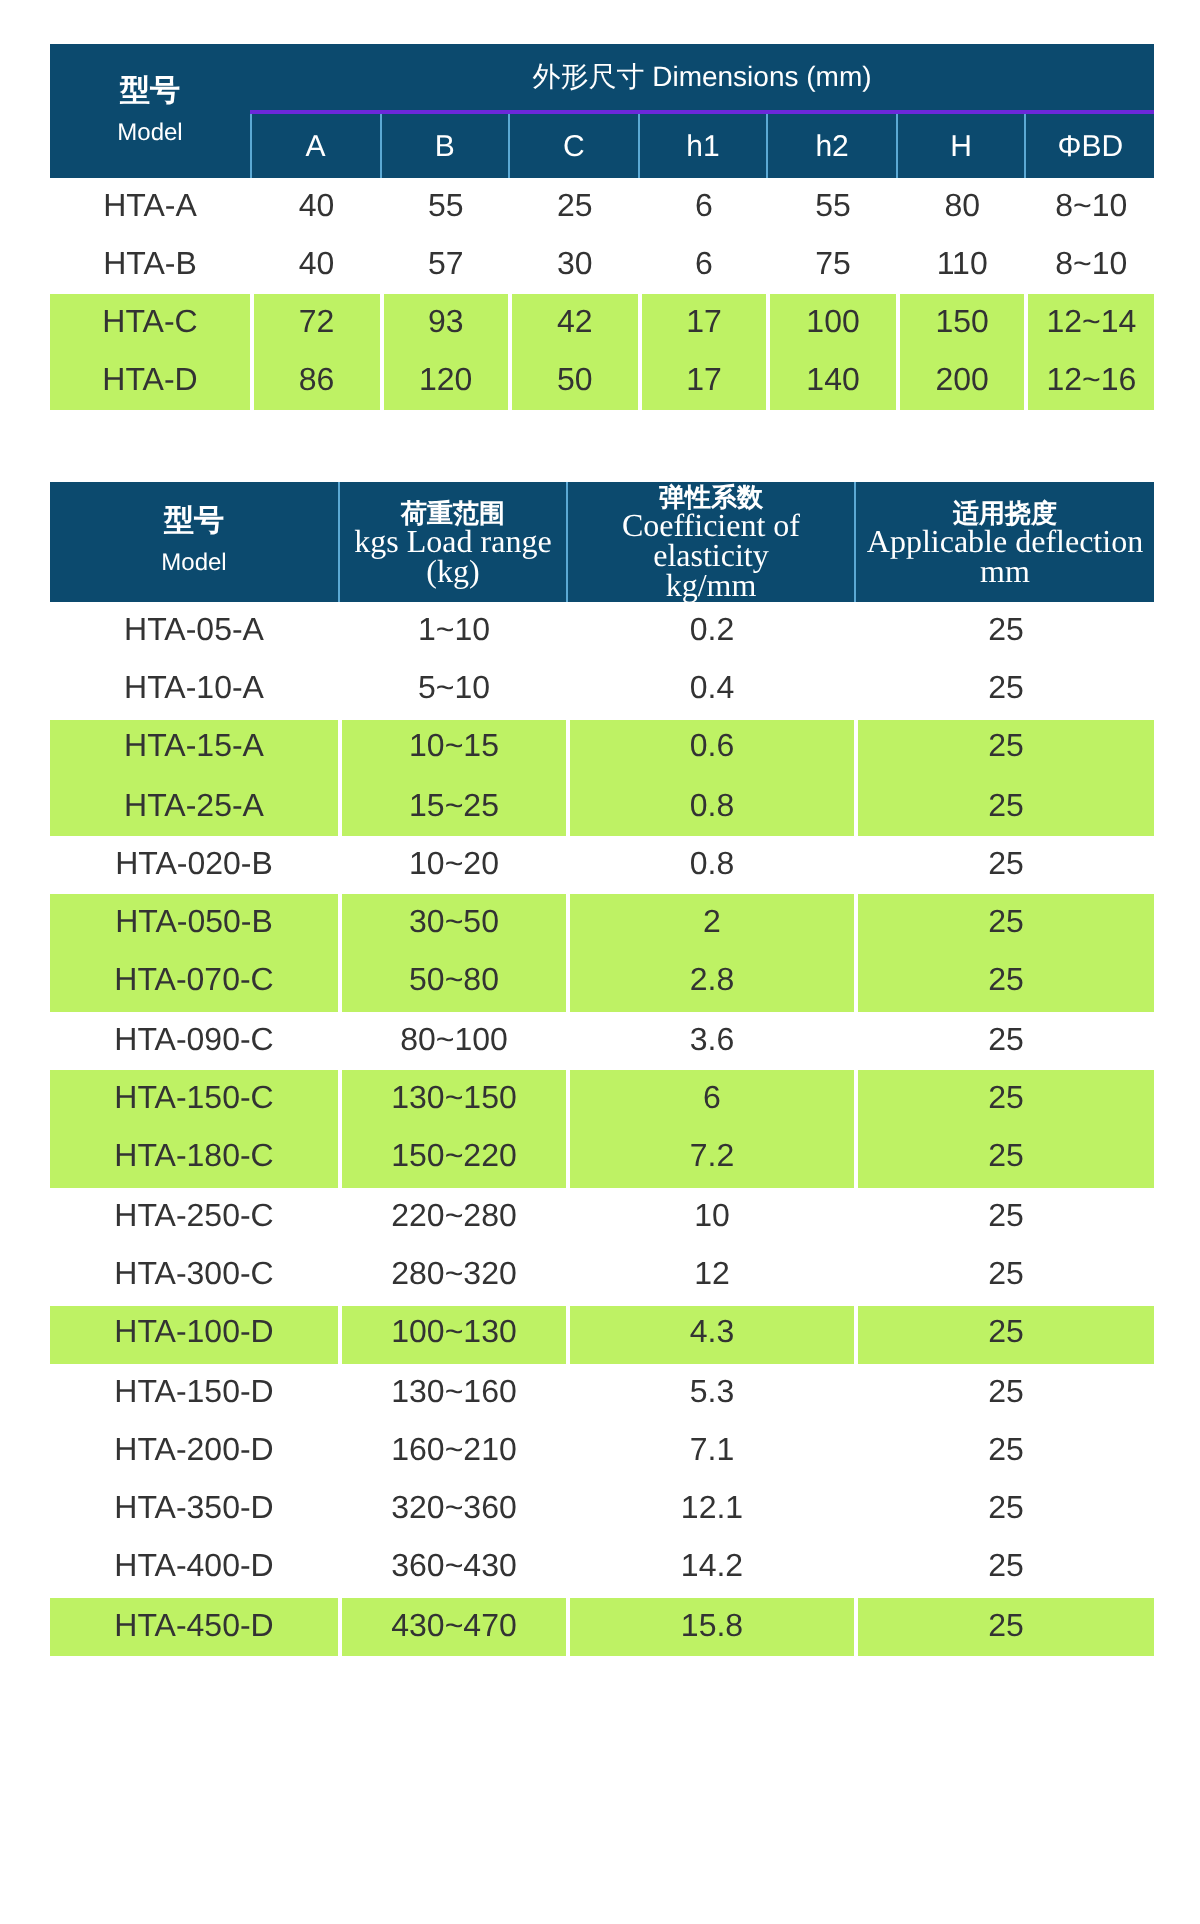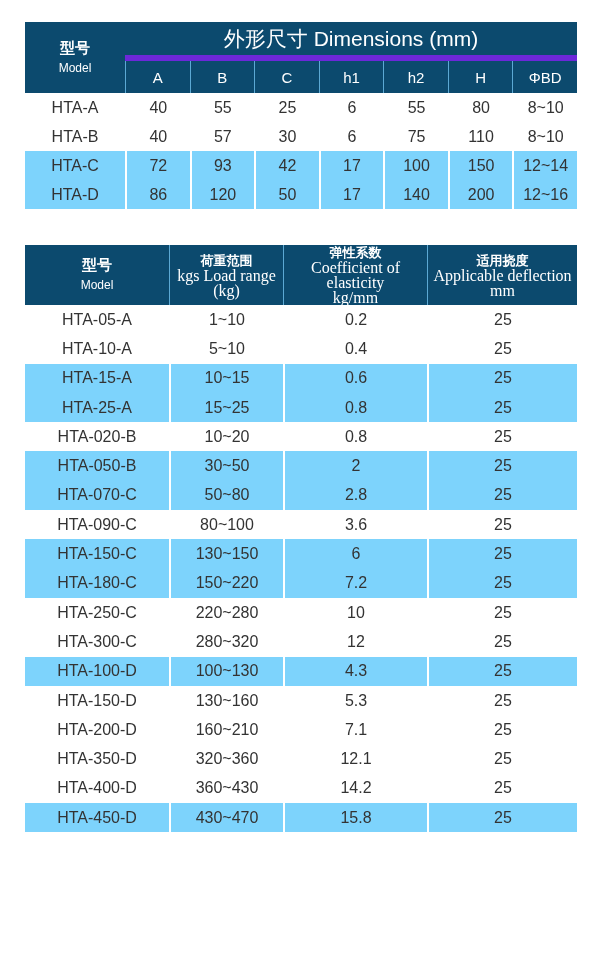--- a/index.html
+++ b/index.html
@@ -39,28 +39,28 @@
   td {
     padding: 0;
     text-align: center;
     vertical-align: middle;
     color: #333333;
     font-size: 16px;
     background: #ffffff;
   }
   #dims-table td { height: 29px; }
   #spec-table td { height: 29.3px; }
-  tr.shaded td { background: #7dd3fc; }
+  tr.shaded td { background: #bef264; }
   tbody td + td { border-left: 2px solid #ffffff; }
 
   
   .group-th {
     height: 33px;
-    font-size: 21px;
-    border-bottom: 6px solid #6d28d9;
+    font-size: 14px;
+    border-bottom: 2px solid #6d28d9;
   }
   .sub-th {
     height: 32px;
     font-size: 15px;
     border-left: 1px solid #5CA9D4;
   }
   .model-th .zh, .model-th2 .zh {
     display: block;
     font-size: 15px;
     font-weight: bold;

